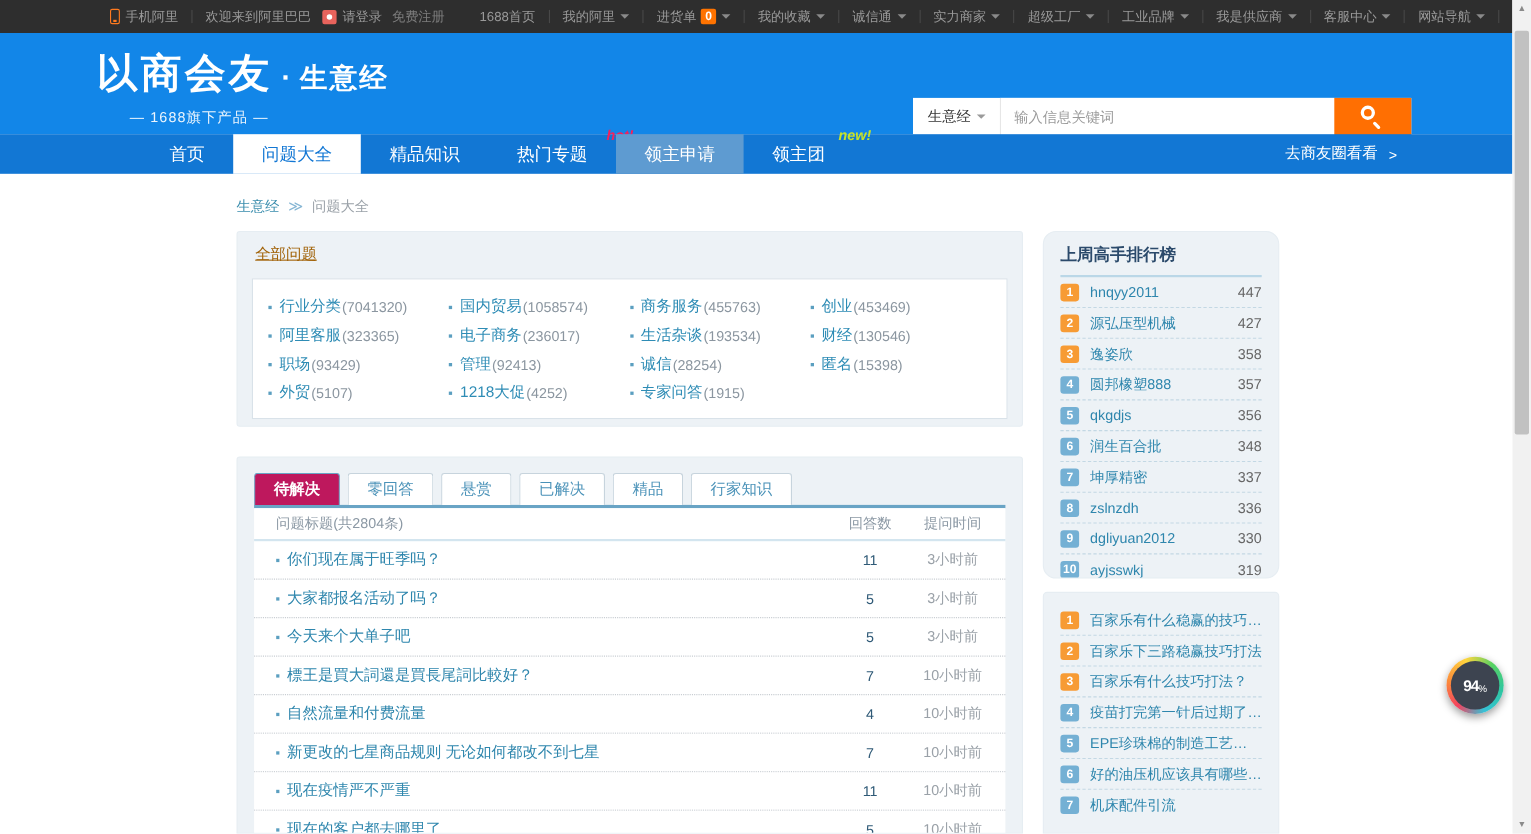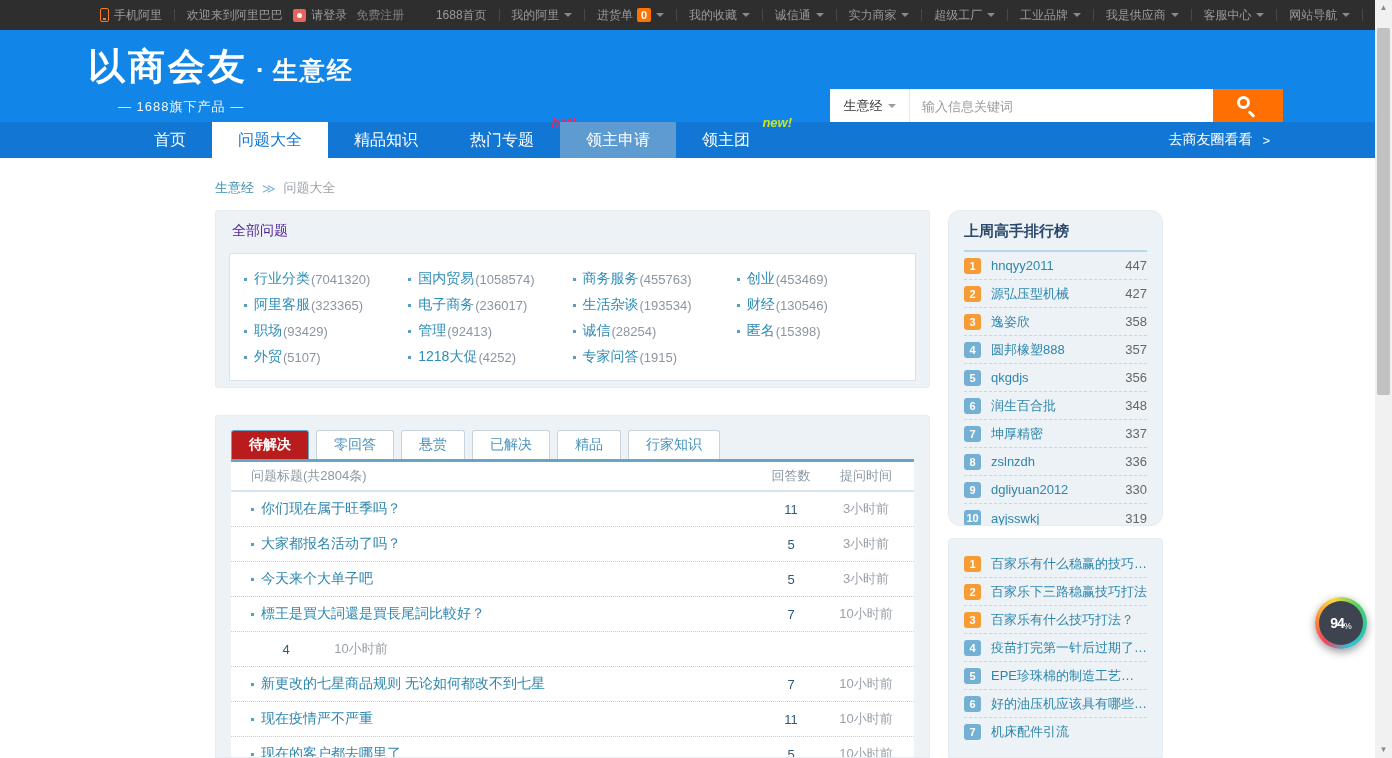--- a/index.html
+++ b/index.html
@@ -49,32 +49,32 @@
   .nav-go .arrow { margin-left:10px; font-size:13px; }
 
   
   .breadcrumb { position:absolute; left:215px; top:179px; font-size:13px; display:flex; align-items:center; }
   .bc-root { color:#3a8dad; cursor:pointer; }
   .bc-sep { color:#86b6d4; margin:0 8px; font-size:13px; }
   .bc-current { color:#9aa1a8; }
 
   
   .box-categories { position:absolute; left:215px; top:210px; width:715px; height:178px; background:#edf2f6; border:1px solid #e6edf2; border-radius:3px; }
-  .box-cat-title { padding:11px 16px 9px; color:#4c1d95; font-size:14px; }
+  .box-cat-title { padding:11px 16px 9px; color:#a16207; font-size:14px;text-decoration:underline; }
   .box-cat-panel { margin:4px 13px; background:#fff; border:1px solid #d9e2e9; height:128px; padding:12px 14px; display:grid; grid-template-columns:repeat(4,1fr); grid-auto-rows:26px; align-items:center; }
   .cat-item { display:flex; align-items:center; cursor:pointer; white-space:nowrap; }
   .blt { width:3px; height:3px; background:#5b9fc0; margin-right:7px; flex:none; }
   .cat-label { color:#2e8cb5; font-size:14px; }
   .cat-count { color:#8b96a0; font-size:13px; margin-left:1px; }
 
   
   .box-questions { position:absolute; left:215px; top:415px; width:715px; height:343px; background:#edf2f6; border:1px solid #e6edf2; border-radius:3px 3px 0 0; padding:14px 15px 0; overflow:hidden; }
   .tabs { display:flex; gap:7px; height:29px; }
   .tab { padding:0 17px; display:flex; align-items:center; background:#fff; border:1px solid #c7d4dd; border-bottom:none; border-radius:3px 3px 0 0; color:#4a92b8; font-size:14px; cursor:pointer; }
-  .tab.active { background:#b91c1c; color:#fff; border-color:#69a4c5; font-weight:bold; }
+  .tab.active { background:#be185d; color:#fff; border-color:#69a4c5; font-weight:bold; }
   .tabs-underline { height:3px; background:#69a4c5; }
   .qpanel { background:#fff; }
   .q-header { display:flex; align-items:center; height:30px; color:#8b98a4; font-size:13px; padding:0 8px 0 20px; border-bottom:2px solid #d3e5ef; }
   .col-title { flex:1; }
   .col-answers { width:70px; text-align:center; }
   .col-time { width:80px; text-align:center; }
   .q-row { display:flex; align-items:center; height:35px; padding:0 8px 0 20px; border-bottom:1px dotted #c8cdd2; }
   .q-link { flex:1; display:flex; align-items:center; color:#2e86ad; font-size:14px; cursor:pointer; overflow:hidden; white-space:nowrap; }
   .q-answers { width:70px; text-align:center; color:#2f5a77; font-size:13px; }
   .q-time { width:80px; text-align:center; color:#9aa1a8; font-size:13px; }
@@ -356,20 +356,24 @@
       </div>
       <div class="q-row">
         <span class="q-link">
             <span class="blt"></span>
             <span>標王是買大詞還是買長尾詞比較好？</span>
           </span>
         <span class="q-answers">7</span>
         <span class="q-time">10小时前</span>
       </div>
       <div class="q-row">
+        <span class="q-link">
+            <span class="blt"></span>
+            <span>自然流量和付费流量</span>
+          </span>
         <span class="q-answers">4</span>
         <span class="q-time">10小时前</span>
       </div>
       <div class="q-row">
         <span class="q-link">
             <span class="blt"></span>
             <span>新更改的七星商品规则 无论如何都改不到七星</span>
           </span>
         <span class="q-answers">7</span>
         <span class="q-time">10小时前</span>

